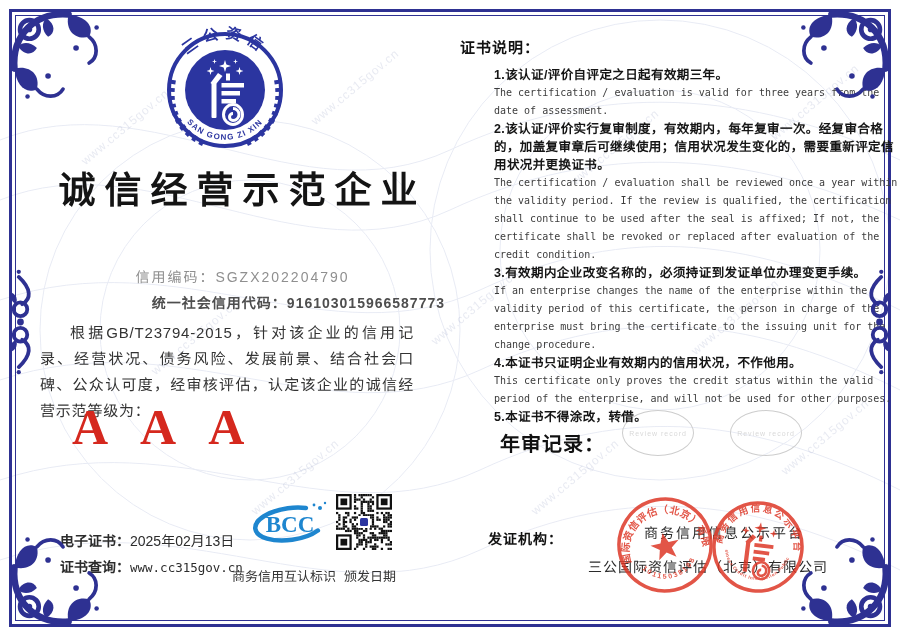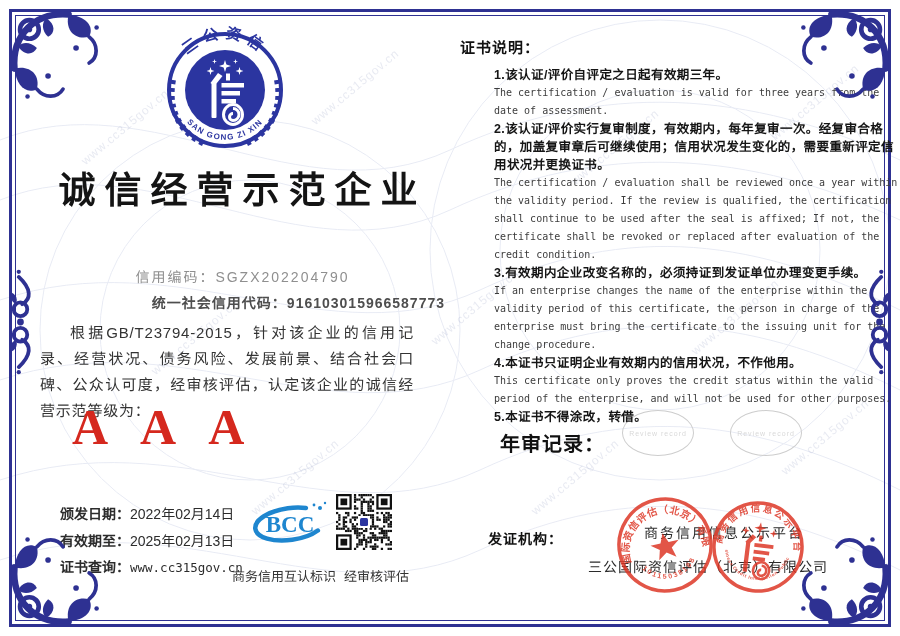--- a/index.html
+++ b/index.html
@@ -184,25 +184,22 @@
   </div>
 
   <div class="abs soc-code">
     <span>统一社会信用代码：</span><span>916103015966587773</span>
   </div>
 
   <div class="abs eval-par">根据GB/T23794-2015，针对该企业的信用记录、经营状况、债务风险、发展前景、结合社会口碑、公众认可度，经审核评估，认定该企业的诚信经营示范等级为：</div>
 
   <div class="abs grade">AAA</div>
 
-  <div class="abs info-line" style="top:503px">
-    <span class="lbl">颁发日期：</span><span>2022年02月14日</span>
-  </div>
   <div class="abs info-line" style="top:530px">
-    <span class="lbl">有效期至：</span><span>2025年02月13日</span>
+    <span class="lbl">电子证书：</span><span>2025年02月13日</span>
   </div>
   <div class="abs info-line" style="top:556px">
     <span class="lbl">证书查询：</span><span class="url">www.cc315gov.cn</span>
   </div>
 
   <svg class="abs" style="left:250px;top:498px;z-index:2" width="80" height="52" viewBox="0 0 80 52">
     <ellipse cx="40" cy="26" rx="35" ry="16" fill="none" stroke="#1e86cf" stroke-width="4.5" transform="rotate(-8 40 26)" stroke-dasharray="128 36" stroke-dashoffset="-14" stroke-linecap="round"></ellipse>
     <text x="40" y="34" text-anchor="middle" font-family="Liberation Serif, serif" font-weight="bold" font-size="23" fill="#1e86cf">BCC</text>
     <circle cx="64" cy="7" r="1.4" fill="#1e86cf"></circle>
     <circle cx="70" cy="10" r="2" fill="#1e86cf"></circle>
@@ -423,21 +420,21 @@
       <rect x="53.760000000000005" y="53.760000000000005" width="2.24" height="2.24" fill="#111"></rect>
       <rect x="1.12" y="1.12" width="13.440000000000001" height="13.440000000000001" fill="none" stroke="#111" stroke-width="2.24"></rect>
       <rect x="4.48" y="4.48" width="6.720000000000001" height="6.720000000000001" fill="#111"></rect>
       <rect x="41.440000000000005" y="1.12" width="13.440000000000001" height="13.440000000000001" fill="none" stroke="#111" stroke-width="2.24"></rect>
       <rect x="44.800000000000004" y="4.48" width="6.720000000000001" height="6.720000000000001" fill="#111"></rect>
       <rect x="1.12" y="41.440000000000005" width="13.440000000000001" height="13.440000000000001" fill="none" stroke="#111" stroke-width="2.24"></rect>
       <rect x="4.48" y="44.800000000000004" width="6.720000000000001" height="6.720000000000001" fill="#111"></rect>
       <rect x="22" y="22" width="12" height="12" fill="#fff"></rect>
       <rect x="24" y="24" width="8" height="8" rx="1.5" fill="#2b35a0"></rect>
     </svg>
-  <div class="abs small-label" style="left:344px;top:566px">经审核评估</div>
+  <div class="abs small-label" style="left:344px;top:566px">颁发日期</div>
 
   <div class="abs ins-head">证书说明：</div>
 
   <div class="abs ins-body">
     <div class="ins-zh">1.该认证/评价自评定之日起有效期三年。</div>
     <div class="ins-en">The certification / evaluation is valid for three years from the date of assessment.</div>
     <div class="ins-zh">2.该认证/评价实行复审制度，有效期内，每年复审一次。经复审合格的，加盖复审章后可继续使用；信用状况发生变化的，需要重新评定信用状况并更换证书。</div>
     <div class="ins-en">The certification / evaluation shall be reviewed once a year within the validity period. If the review is qualified, the certification shall continue to be used after the seal is affixed; If not, the certificate shall be revoked or replaced after evaluation of the credit condition.</div>
     <div class="ins-zh">3.有效期内企业改变名称的，必须持证到发证单位办理变更手续。</div>
     <div class="ins-en">If an enterprise changes the name of the enterprise within the validity period of this certificate, the person in charge of the enterprise must bring the certificate to the issuing unit for the change procedure.</div>

